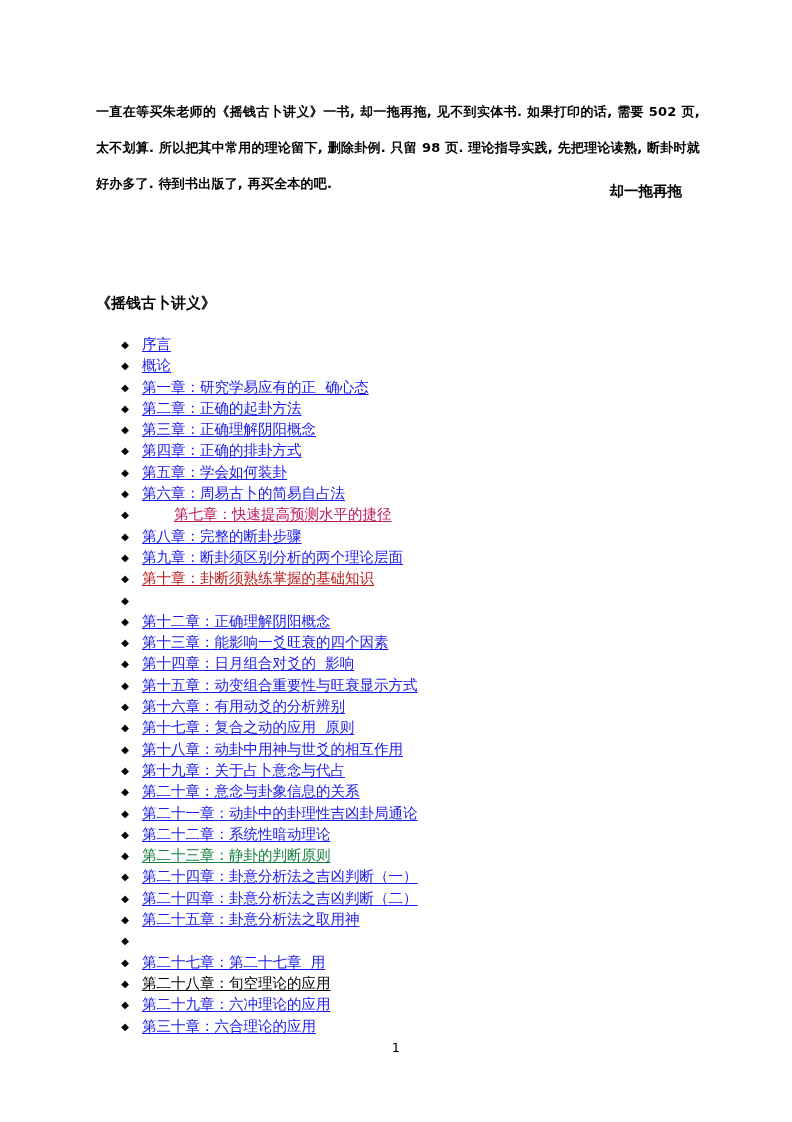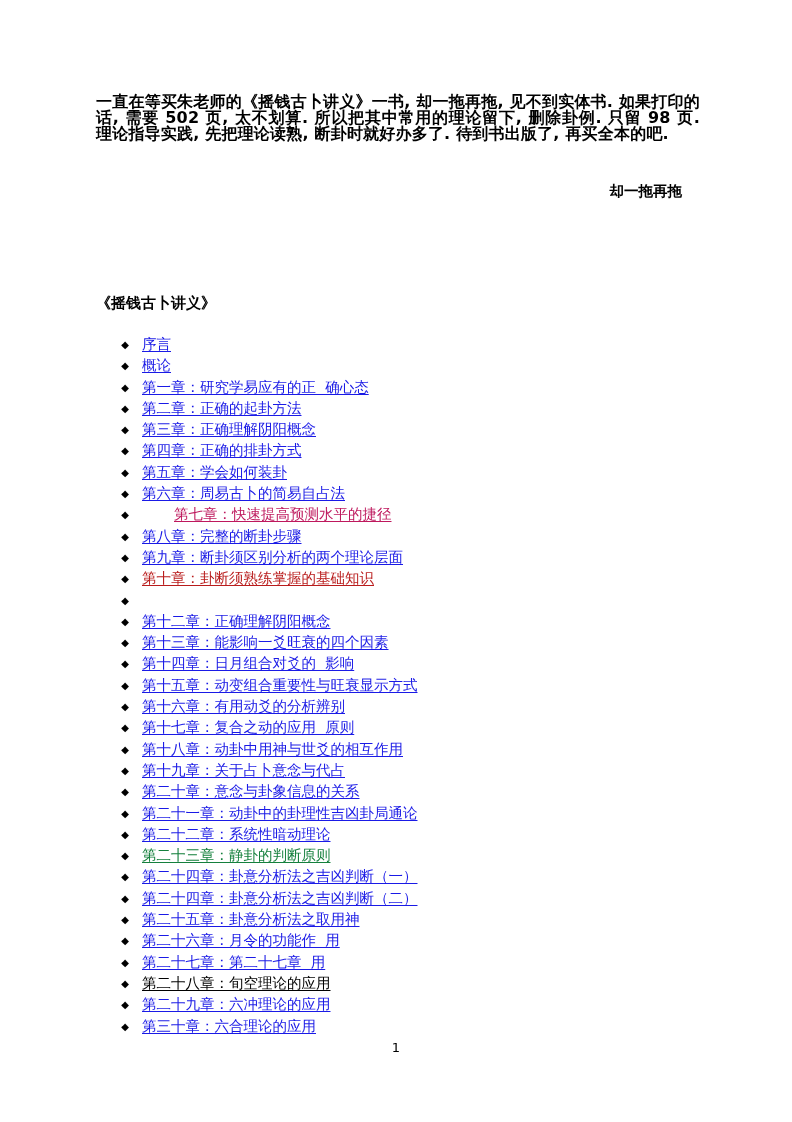--- a/index.html
+++ b/index.html
@@ -23,22 +23,22 @@
     padding: 0;
     background: #ffffff;
   }
   .intro {
     position: absolute;
     left: 96px;
     top: 94px;
     width: 604px;
     font-family: "DejaVu Sans", "Liberation Sans", sans-serif;
     font-weight: bold;
-    font-size: 16px;
-    line-height: 16px;
+    font-size: 13px;
+    line-height: 36px;
     text-align: justify;
     color: #000000;
     letter-spacing: 0.2px;
   }
   .signature {
     position: absolute;
     left: 96px;
     top: 182px;
     width: 604px;
     text-align: right;
@@ -139,21 +139,21 @@
       <li><span class="bullet">◆</span><a href="#" style="color: rgb(26, 26, 230);">第十七章：复合之动的应用  原则</a></li>
       <li><span class="bullet">◆</span><a href="#" style="color: rgb(26, 26, 230);">第十八章：动卦中用神与世爻的相互作用</a></li>
       <li><span class="bullet">◆</span><a href="#" style="color: rgb(26, 26, 230);">第十九章：关于占卜意念与代占</a></li>
       <li><span class="bullet">◆</span><a href="#" style="color: rgb(26, 26, 230);">第二十章：意念与卦象信息的关系</a></li>
       <li><span class="bullet">◆</span><a href="#" style="color: rgb(26, 26, 230);">第二十一章：动卦中的卦理性吉凶卦局通论</a></li>
       <li><span class="bullet">◆</span><a href="#" style="color: rgb(26, 26, 230);">第二十二章：系统性暗动理论</a></li>
       <li><span class="bullet">◆</span><a href="#" style="color: #15803d;">第二十三章：静卦的判断原则</a></li>
       <li><span class="bullet">◆</span><a href="#" style="color: rgb(26, 26, 230);">第二十四章：卦意分析法之吉凶判断（一）</a></li>
       <li><span class="bullet">◆</span><a href="#" style="color: rgb(26, 26, 230);">第二十四章：卦意分析法之吉凶判断（二）</a></li>
       <li><span class="bullet">◆</span><a href="#" style="color: rgb(26, 26, 230);">第二十五章：卦意分析法之取用神</a></li>
-      <li><span class="bullet">◆</span><a href="#" style="color: rgb(26, 26, 230);">第二十六章：月令的功能作  用</a></li>
+      <li><span class="bullet">◆</span></li>
       <li><span class="bullet">◆</span><a href="#" style="color: rgb(26, 26, 230);">第二十七章：第二十七章  用</a></li>
       <li><span class="bullet">◆</span><a href="#" style="color: #000000;">第二十八章：旬空理论的应用</a></li>
       <li><span class="bullet">◆</span><a href="#" style="color: rgb(26, 26, 230);">第二十九章：六冲理论的应用</a></li>
       <li><span class="bullet">◆</span><a href="#" style="color: rgb(26, 26, 230);">第三十章：六合理论的应用</a></li>
     </ul>
 
   <div class="page-number">1</div>
 
 </div>
 

